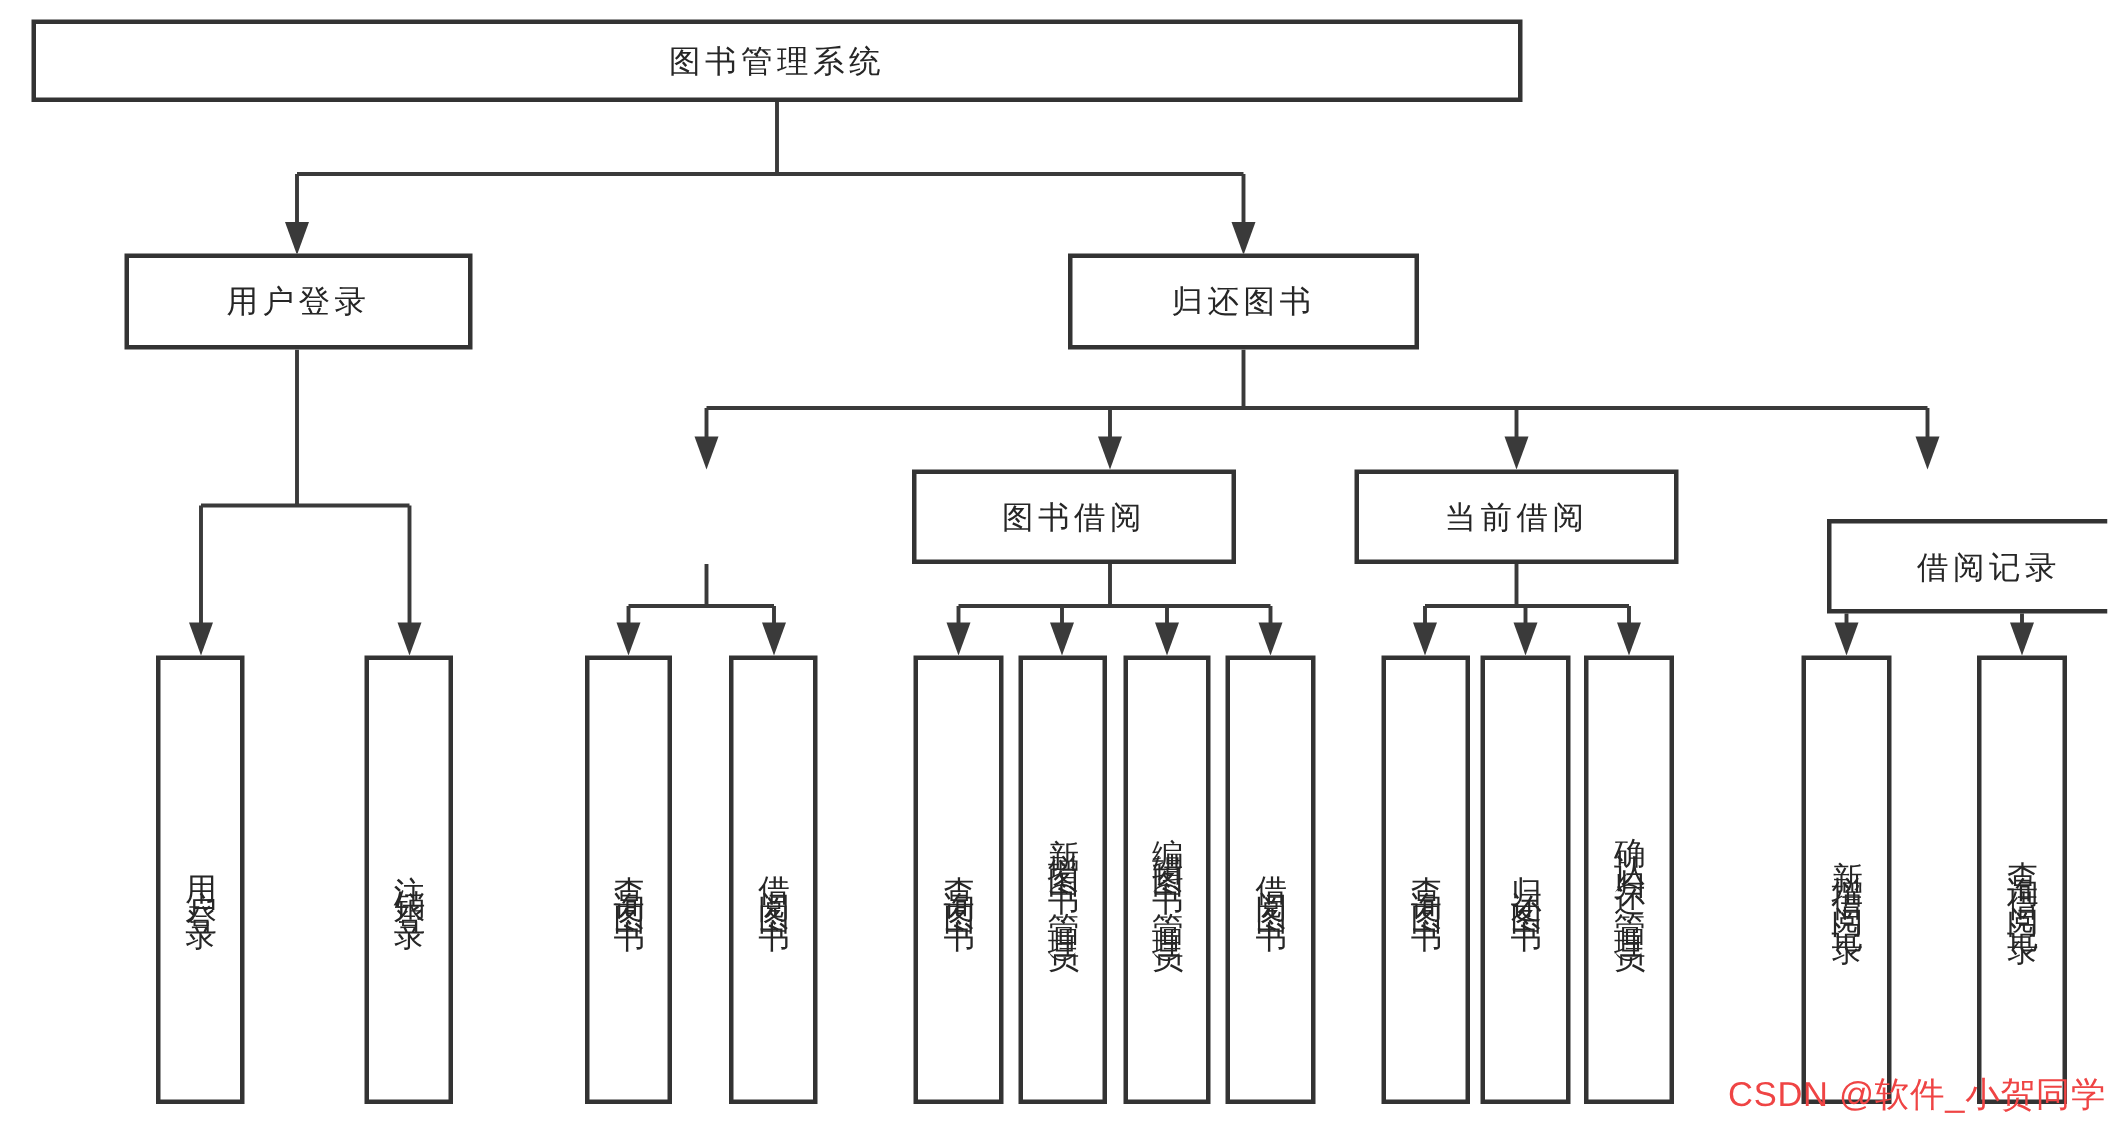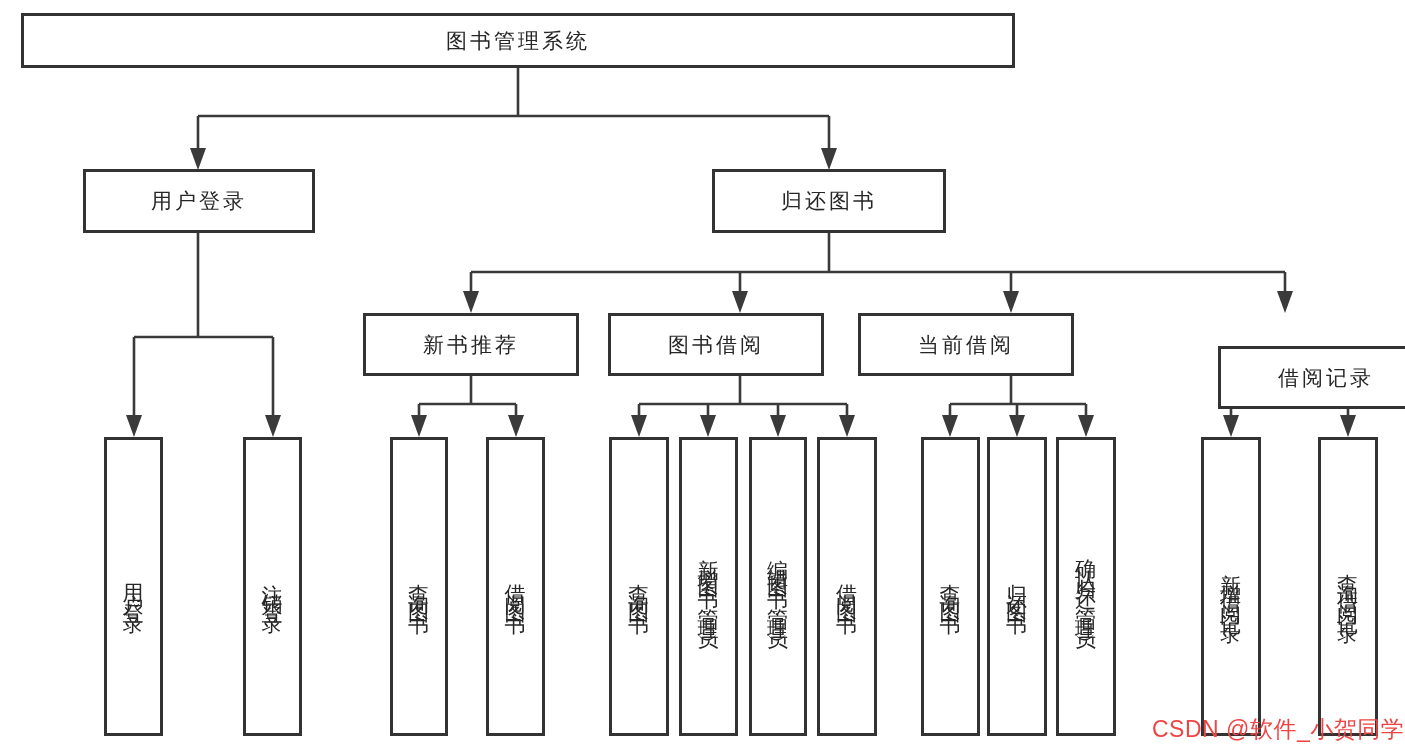--- a/index.html
+++ b/index.html
@@ -95,27 +95,24 @@
     <span>图书管理系统</span>
   </div>
 
   <div class="box h" style="left:83px; top:169px; width:232px; height:64px;">
     <span>用户登录</span>
   </div>
   <div class="box h" style="left:712px; top:169px; width:234px; height:64px;">
     <span>归还图书</span>
   </div>
 
-  <div class="box h" style="left:363px; top:313px; width:216px; height:63px;">
-    <span>新书推荐</span>
-  </div>
   <div class="box h" style="left:608px; top:313px; width:216px; height:63px;">
     <span>图书借阅</span>
   </div>
-  <div class="box h" style="left:858px; top:313px; width:216px; height:63px;">
+  <div class="box h" style="left:903px; top:313px; width:216px; height:63px;">
     <span>当前借阅</span>
   </div>
   <div class="box h" style="left:1218px; top:313px; width:216px; height:63px;margin-top:33px;">
     <span>借阅记录</span>
   </div>
 
   <div class="box leaf" style="left:104px; top:437px; width:59px; height:299px;">
     <span>用户登录</span>
   </div>
   <div class="box leaf" style="left:243px; top:437px; width:59px; height:299px;">

